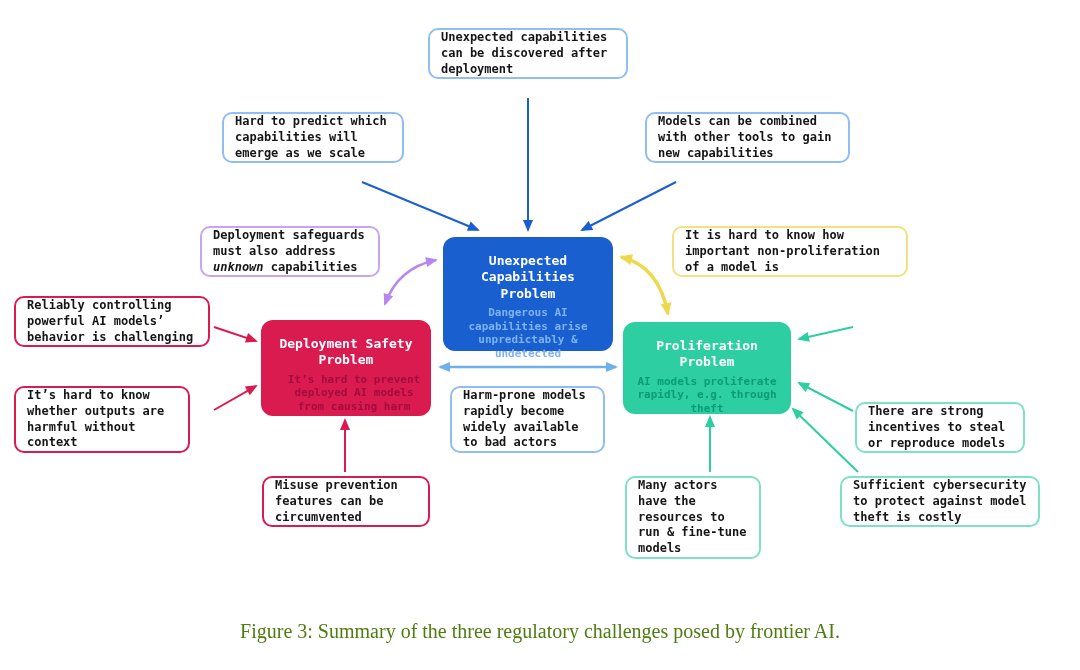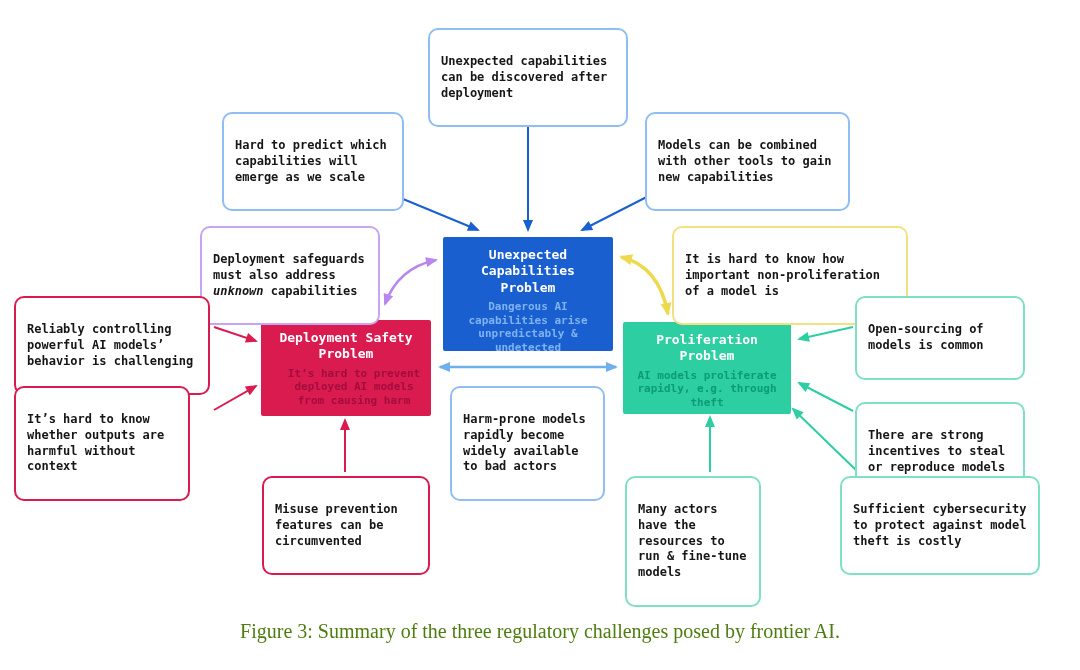--- a/index.html
+++ b/index.html
@@ -23,21 +23,21 @@
     --text:#161616;
   }
   *{margin:0;padding:0;box-sizing:border-box;}
   html,body{background:#ffffff;}
   body{width:1080px;height:670px;overflow:hidden;
        font-family:"DejaVu Sans Mono","Liberation Mono",monospace;}
   .canvas{position:relative;width:1080px;height:670px;background:#ffffff;}
   #svg-layer{position:absolute;left:0;top:0;pointer-events:none;}
 
   .callout{position:absolute;background:#ffffff;border:2px solid #3b82f6;
-           border-radius:10px;padding:24px 11px;font-size:12px;font-weight:700;
+           border-radius:10px;padding:0 11px;font-size:12px;font-weight:700;
            line-height:1.32;color:var(--text);}
   .callout em{font-style:italic;}
   .b-blue{border-color:var(--callout_blue_border);}
   .b-purple{border-color:var(--callout_purple_border);}
   .b-yellow{border-color:var(--callout_yellow_border);}
   .b-red{border-color:var(--callout_red_border);}
   .b-teal{border-color:var(--callout_teal_border);}
 
   #c-discovered{left:428px;top:28px;width:200px;}
   #c-predict{left:222px;top:112px;width:182px;}
@@ -47,21 +47,21 @@
   #c-controlling{left:14px;top:296px;width:196px;}
   #c-outputs{left:14px;top:386px;width:176px;}
   #c-misuse{left:262px;top:476px;width:168px;}
   #c-harmprone{left:450px;top:386px;width:155px;}
   #c-opensourcing{left:855px;top:296px;width:170px;}
   #c-incentives{left:855px;top:386px;width:170px;margin-top:16px;}
   #c-manyactors{left:625px;top:476px;width:136px;}
   #c-cybersecurity{left:840px;top:476px;width:200px;}
 
   .problem{position:absolute;color:#ffffff;text-align:center;
-           padding:10px 7px;border-radius:2px;}
+           padding:16px 7px;border-radius:12px;}
   .problem .title{font-size:13px;font-weight:700;line-height:1.25;}
   .problem .subtitle{font-size:11px;font-weight:700;line-height:1.25;margin-top:4px;}
   #p-unexpected{left:443px;top:237px;width:170px;height:114px;background:var(--unexpected_bg);}
   #p-unexpected .subtitle{color:var(--unexpected_subtext);}
   #p-deployment{left:261px;top:320px;width:170px;height:96px;background:var(--deployment_bg);}
   #p-deployment .subtitle{color:var(--deployment_subtext);margin-left:16px;}
   #p-proliferation{left:623px;top:322px;width:168px;height:92px;background:var(--proliferation_bg);}
   #p-proliferation .subtitle{color:var(--proliferation_subtext);}
 
   .s-blue{stroke:var(--arrow_blue);stroke-width:2;fill:none;}
@@ -152,21 +152,20 @@
   <div class="callout b-yellow" id="c-nonprolif">It is hard to know how important non-proliferation of a model is</div>
 
   <div class="callout b-red" id="c-controlling">Reliably controlling powerful AI models’ behavior is challenging</div>
 
   <div class="callout b-red" id="c-outputs">It’s hard to know whether outputs are harmful without context</div>
 
   <div class="callout b-red" id="c-misuse">Misuse prevention features can be circumvented</div>
 
   <div class="callout b-blue" id="c-harmprone">Harm-prone models rapidly become widely available to bad actors</div>
 
-  <div class="callout b-teal" id="c-opensourcing">Open-sourcing of models is common</div>
 
   <div class="callout b-teal" id="c-incentives">There are strong incentives to steal or reproduce models</div>
 
   <div class="callout b-teal" id="c-manyactors">Many actors have the resources to run &amp; fine-tune models</div>
 
   <div class="callout b-teal" id="c-cybersecurity">Sufficient cybersecurity to protect against model theft is costly</div>
 
   <div class="caption">Figure 3: Summary of the three regulatory challenges posed by frontier AI.</div>
 
 </div>

